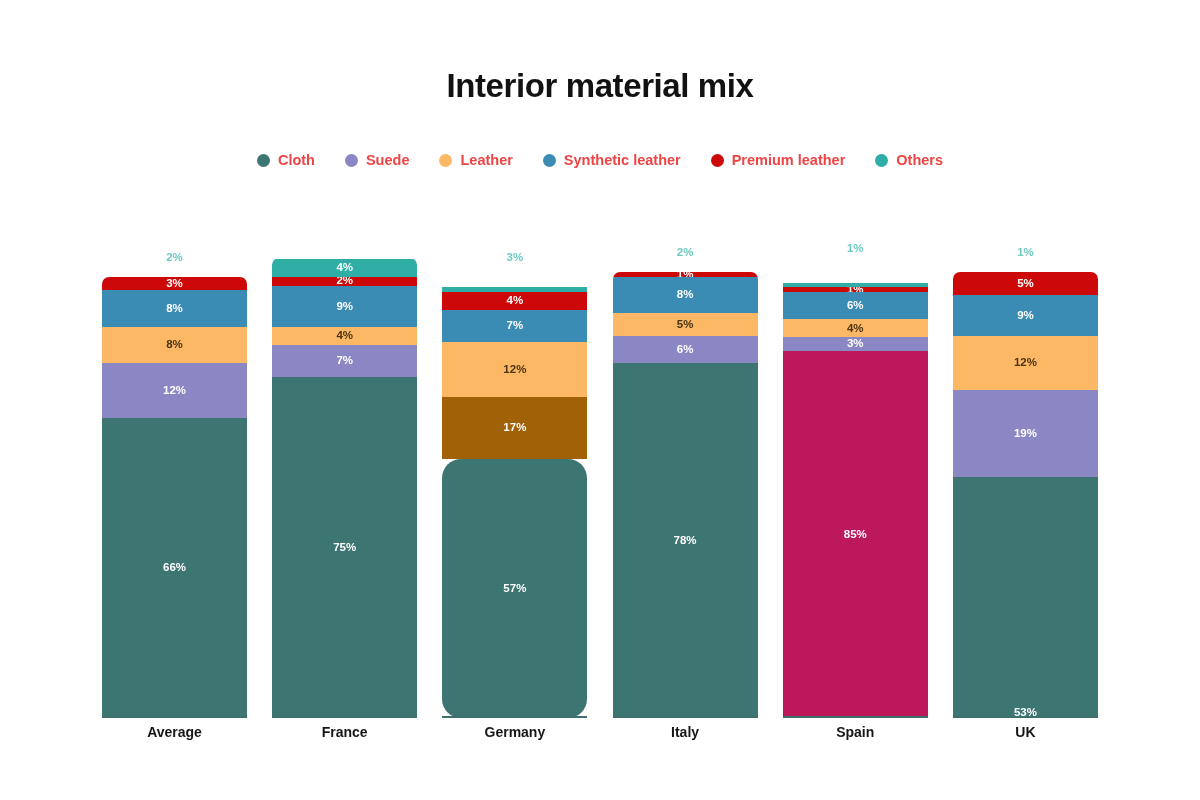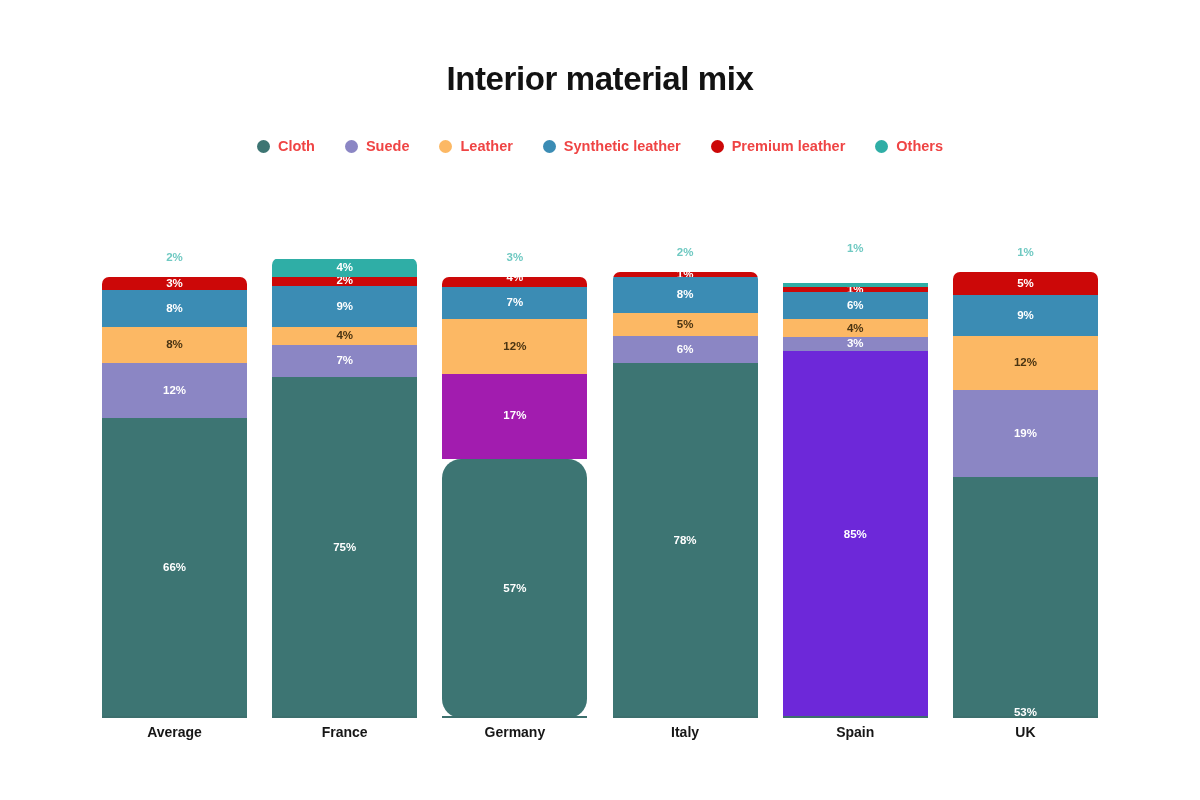--- a/index.html
+++ b/index.html
@@ -18,21 +18,21 @@
 
   .chart-root {
     position: absolute;
     inset: 0;
     display: flex;
     flex-direction: column;
   }
 
   
   .chart-title {
-    margin: 8px;
+    margin: 15px;
     padding-top: 52px;
     text-align: center;
     font-size: 33px;
     font-weight: 700;
     letter-spacing: -0.4px;
     color: #121212;
   }
 
   
   .legend {
@@ -223,21 +223,21 @@
             <div class="seg" style="background: rgb(47, 174, 166); height: 4.7775px; flex: 0 0 auto;"></div>
             <div class="seg" style="background: rgb(204, 8, 8); color: rgb(255, 255, 255); height: 18.2px; flex: 0 0 auto;">
               <span>4%</span>
             </div>
             <div class="seg" style="background: rgb(59, 140, 180); color: rgb(255, 255, 255); height: 31.85px; flex: 0 0 auto;">
               <span>7%</span>
             </div>
             <div class="seg" style="background: rgb(252, 184, 100); color: rgb(74, 52, 18); height: 54.6px; flex: 0 0 auto;">
               <span>12%</span>
             </div>
-            <div class="seg" style="background: #a21caf; color: rgb(255, 255, 255); height: 85px; flex: 0 0 auto;">
+            <div class="seg" style="background: #a16207; color: rgb(255, 255, 255); height: 62px; flex: 0 0 auto;">
               <span>17%</span>
             </div>
             <div class="seg" style="background: rgb(61, 117, 115); color: rgb(255, 255, 255); height: 259.35px; flex: 0 0 auto; border-radius: 19px;">
               <span>57%</span>
             </div>
           </div>
           <div class="axis-rule"></div>
           <div class="cat-label">Germany</div>
         </div>
         <div class="bar-group">
@@ -272,21 +272,21 @@
             </div>
             <div class="seg" style="background: rgb(59, 140, 180); color: rgb(255, 255, 255); height: 27.3px; flex: 0 0 auto;">
               <span>6%</span>
             </div>
             <div class="seg" style="background: rgb(252, 184, 100); color: rgb(74, 52, 18); height: 18.2px; flex: 0 0 auto;">
               <span>4%</span>
             </div>
             <div class="seg" style="background: rgb(139, 134, 196); color: rgb(255, 255, 255); height: 13.65px; flex: 0 0 auto;">
               <span>3%</span>
             </div>
-            <div class="seg" style="background: #6d28d9; color: rgb(255, 255, 255); height: 367px; flex: 0 0 auto;">
+            <div class="seg" style="background: #be185d; color: rgb(255, 255, 255); height: 367px; flex: 0 0 auto;">
               <span>85%</span>
             </div>
           </div>
           <div class="axis-rule"></div>
           <div class="cat-label">Spain</div>
         </div>
         <div class="bar-group">
           <div class="seg-outside-label" style="color: rgb(111, 201, 194); bottom: 459.9px;">1%</div>
           <div class="bar-stack" style="height: 445.9px;">
             <div class="seg" style="background: rgb(47, 174, 166); height: 4px; flex: 0 0 auto;"></div>

